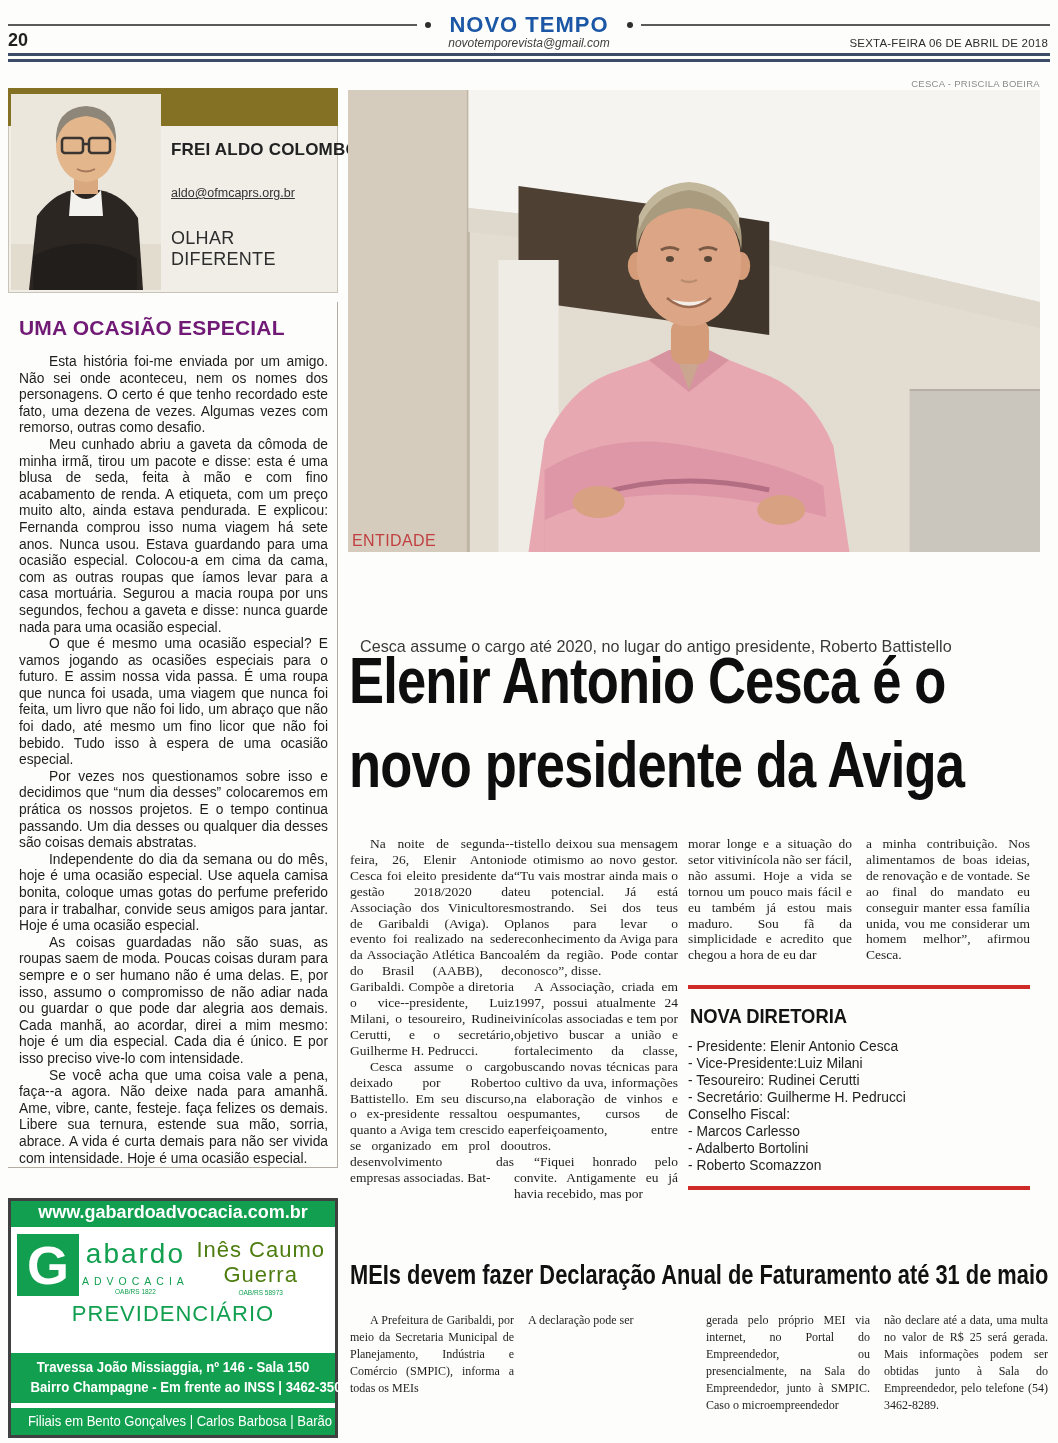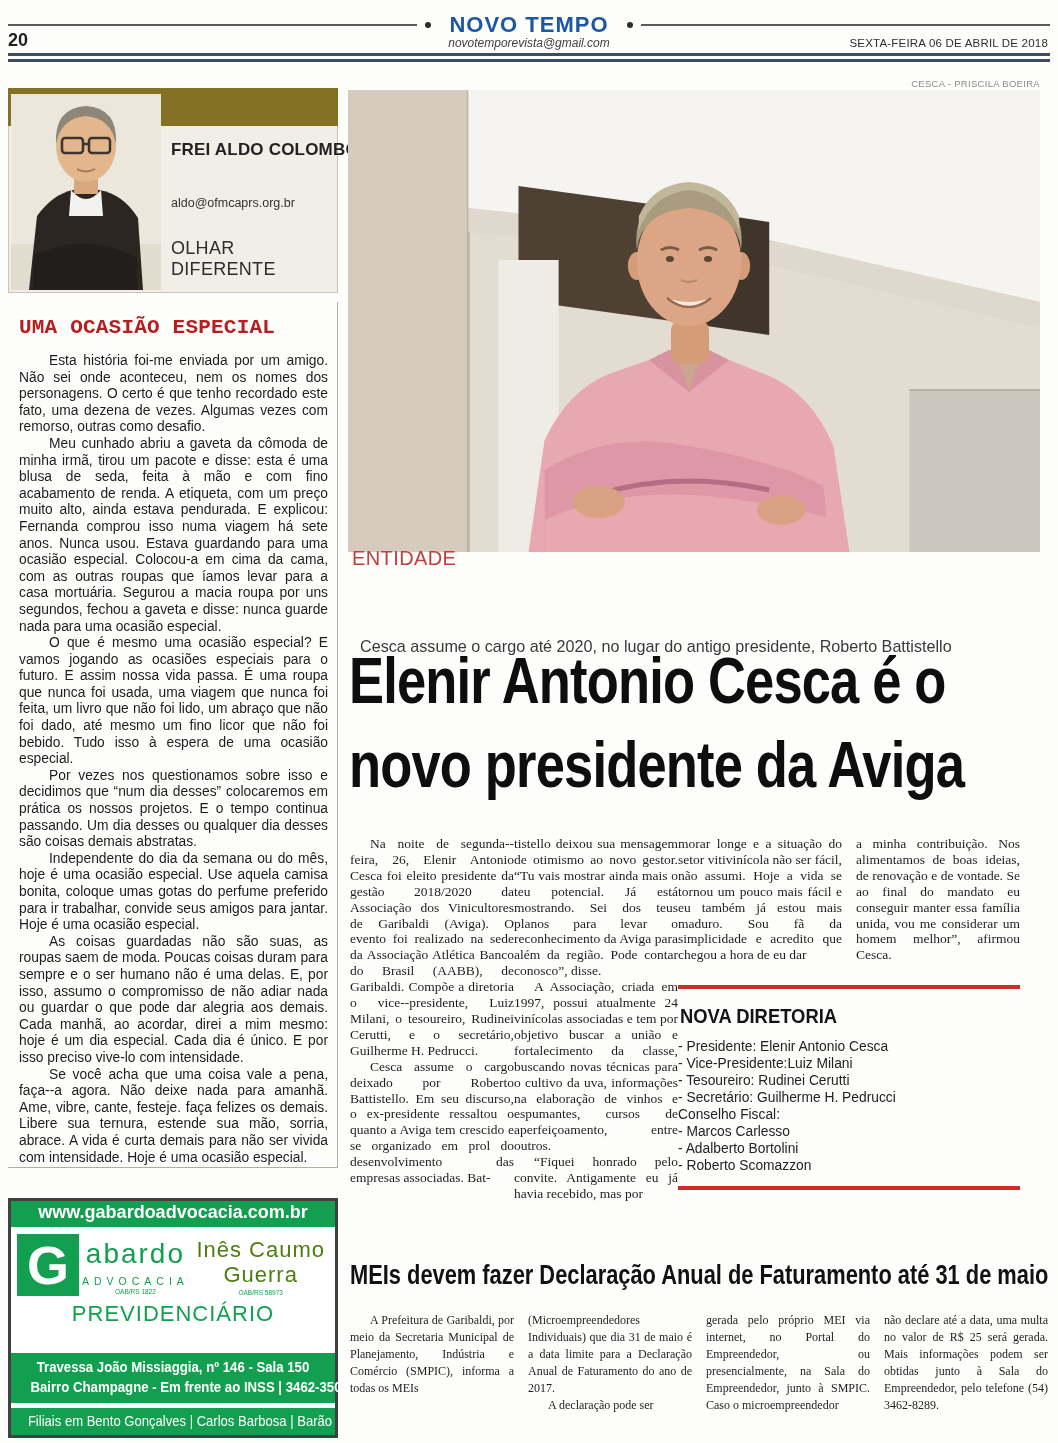--- a/index.html
+++ b/index.html
@@ -15,26 +15,26 @@
   .mast-email { position:absolute; left:0; right:0; top:36px; text-align:center; font-style:italic; font-size:12px; color:#3f3f3f; }
   .mast-date { position:absolute; right:10px; top:37px; font-size:11.5px; color:#2e2e2e; letter-spacing:0.2px; }
   .double-rule { position:absolute; top:53px; left:8px; right:8px; height:9px; border-top:3px solid #3c4c66; border-bottom:3px solid #3c4c66; }
 
   
   .author-box { position:absolute; left:8px; top:88px; width:330px; height:205px; background:#f1eee8; border:1px solid #c9c3b8; border-top:none; }
   .author-band { position:absolute; top:0; left:-1px; right:-1px; height:38px; background:#857123; }
   .friar { position:absolute; left:2px; top:6px; width:150px; height:196px; }
   .author-info { position:absolute; left:162px; top:52px; right:6px; }
   .author-name { font-weight:bold; font-size:17px; letter-spacing:0.2px; color:#222; white-space:nowrap; }
-  .author-email { margin-top:36px; font-size:12.5px; color:#333; }
+  .author-email { margin-top:26px; font-size:12.5px; color:#333;text-decoration:underline; }
   .author-section { margin-top:28px; font-size:18px; color:#2d2d2d; letter-spacing:0.3px; }
 
   
   .left-article { position:absolute; left:8px; top:302px; width:330px; height:866px; border-right:1px solid #b3ada1; border-bottom:1px solid #b3ada1; padding:10px 9px 0 11px; overflow:hidden; }
-  .left-title { color:#b91c1c; font-size:21px; font-weight:bold; letter-spacing:0.2px; margin:4px 0 14px 0; white-space:nowrap;font-family:Liberation Mono, monospace; }
+  .left-title { color:#701a75; font-size:21px; font-weight:bold; letter-spacing:0.2px; margin:4px 0 14px 0; white-space:nowrap; }
   .lpara { font-size:13.8px; line-height:16.6px; text-align:justify; text-indent:30px; color:#1d1d1d; }
 
   
   .ad { position:absolute; left:8px; top:1198px; width:330px; height:240px; border:3px solid #404040; background:#fff; display:flex; flex-direction:column; }
   .ad-url { background:#12a050; color:#fff; font-weight:bold; font-size:18px; text-align:center; padding:1px 0 4px; }
   .ad-body { flex:1; }
   .ad-logo-row { display:flex; justify-content:space-between; padding:7px 10px 0 6px; }
   .ad-logo { display:flex; }
   .ad-g { width:62px; height:62px; background:#12a050; color:#fff; font-size:54px; font-weight:bold; display:flex; align-items:center; justify-content:center; }
   .ad-logo-text { margin-left:3px; display:flex; flex-direction:column; align-items:center; }
@@ -47,32 +47,32 @@
   .ad-practice { text-align:center; color:#12a050; font-size:22px; line-height:25px; letter-spacing:1px; margin-top:5px; }
   .ad-address { background:#12a050; color:#fff; text-align:center; padding:4px 0 6px; }
   .ad-address div { font-weight:bold; font-size:15px; line-height:20px; transform:scaleX(0.88); transform-origin:50% 50%; white-space:nowrap; }
   .ad-branches { background:#12a050; color:#fff; text-align:center; margin-top:5px; padding:5px 0 6px; font-size:14.5px; flex:0 0 auto; }
   .ad-branches span { display:inline-block; transform:scaleX(0.9); white-space:nowrap; }
 
   
   .photo-credit { position:absolute; top:78px; left:348px; width:692px; text-align:right; font-size:9.5px; color:#8b8b8b; letter-spacing:0.3px; }
   .main-photo { position:absolute; left:348px; top:90px; width:692px; height:462px; }
   .main-photo svg { display:block; width:100%; height:100%; }
-  .kicker { position:absolute; left:352px; top:547px; font-size:20px; color:#c04040; letter-spacing:0.4px; }
+  .kicker { position:absolute; left:352px; top:532px; font-size:16px; color:#c04040; letter-spacing:0.4px; }
   .subtitle { position:absolute; left:360px; top:601px;margin-top:36px; }
   .subtitle span { display:inline-block; font-size:17px; color:#3a3a3a; transform:scaleX(0.95); transform-origin:0 0; white-space:nowrap; }
   .headline { position:absolute; left:349px; top:640px; color:#0e0e0e; }
   .headline .hl-line { height:84px; }
   .headline .hl { display:inline-block; font-weight:bold; font-size:64px; line-height:82px; letter-spacing:-1px; transform:scaleX(0.82); transform-origin:0 50%; white-space:nowrap; }
 
   .main-body { position:absolute; left:350px; top:836px; width:698px; height:420px; display:flex; overflow:hidden; font-family:"Liberation Serif",serif; }
   .mcol { width:164px; flex:0 0 auto; }
   .mcol p, .bcol p { font-size:13.5px; line-height:15.9px; text-align:justify; text-indent:20px; color:#1e1e1e; }
   .cont p:first-child { text-indent:0; }
-  .right-half { width:342px; flex:0 0 auto; display:flex; flex-direction:column; }
+  .right-half { width:342px; flex:0 0 auto; display:flex; flex-direction:column;margin-left:10px; }
   .right-cols { display:flex; gap:14px; }
   .board { margin-top:22px; }
   .board-rule { height:4px; background:#cf2b27; }
   .board-rule.bottom { margin-top:12px; }
   .board-title { margin:16px 0 10px 2px; font-weight:bold; font-size:20px; transform:scaleX(0.92); transform-origin:0 0; font-family:"Liberation Sans",sans-serif; color:#141414; white-space:nowrap; }
   .board-list p { font-size:13.8px; line-height:17px; font-family:"Liberation Sans",sans-serif; color:#232323; text-indent:0 !important; text-align:left !important; }
 
   
   .bottom-headline { position:absolute; left:350px; top:1258px; }
   .bottom-headline .hl { display:inline-block; font-weight:bold; font-size:28px; line-height:34px; transform:scaleX(0.78); transform-origin:0 50%; white-space:nowrap; color:#111; }
@@ -251,21 +251,20 @@
 </div>
 
 <h2 class="bottom-headline">
   <span class="hl">MEIs devem fazer Declaração Anual de Faturamento até 31 de maio</span>
 </h2>
 <div class="bottom-body">
   <div class="bcol">
       <p>A Prefeitura de Garibaldi, por meio da Secretaria Municipal de Planejamento, Indústria e Comércio (SMPIC), informa a todas os MEIs</p>
     </div>
   <div class="bcol cont">
-      <p>(Microempreendedores Individuais) que dia 31 de maio é a data limite para a Declaração Anual de Faturamento do ano de 2017.</p>
       <p>A declaração pode ser</p>
     </div>
   <div class="bcol cont">
       <p>gerada pelo próprio MEI via internet, no Portal do Empreendedor, ou presencialmente, na Sala do Empreendedor, junto à SMPIC. Caso o microempreendedor</p>
     </div>
   <div class="bcol cont">
       <p>não declare até a data, uma multa no valor de R$ 25 será gerada. Mais  informações podem ser obtidas junto à Sala do Empreendedor, pelo telefone (54) 3462-8289.</p>
     </div>
 </div>
 

